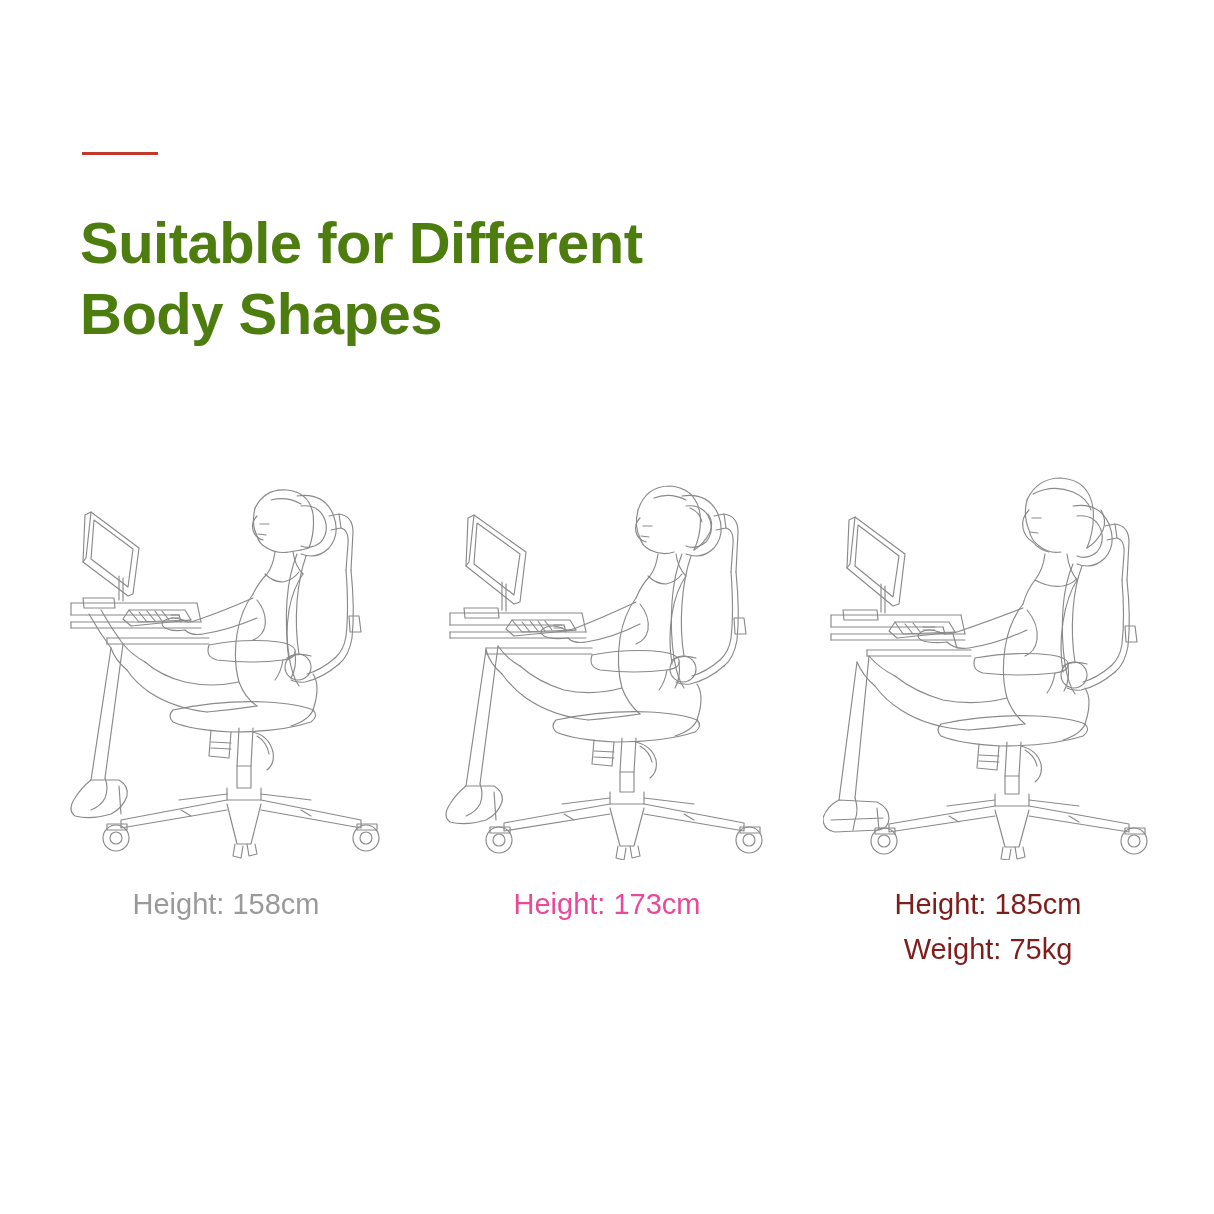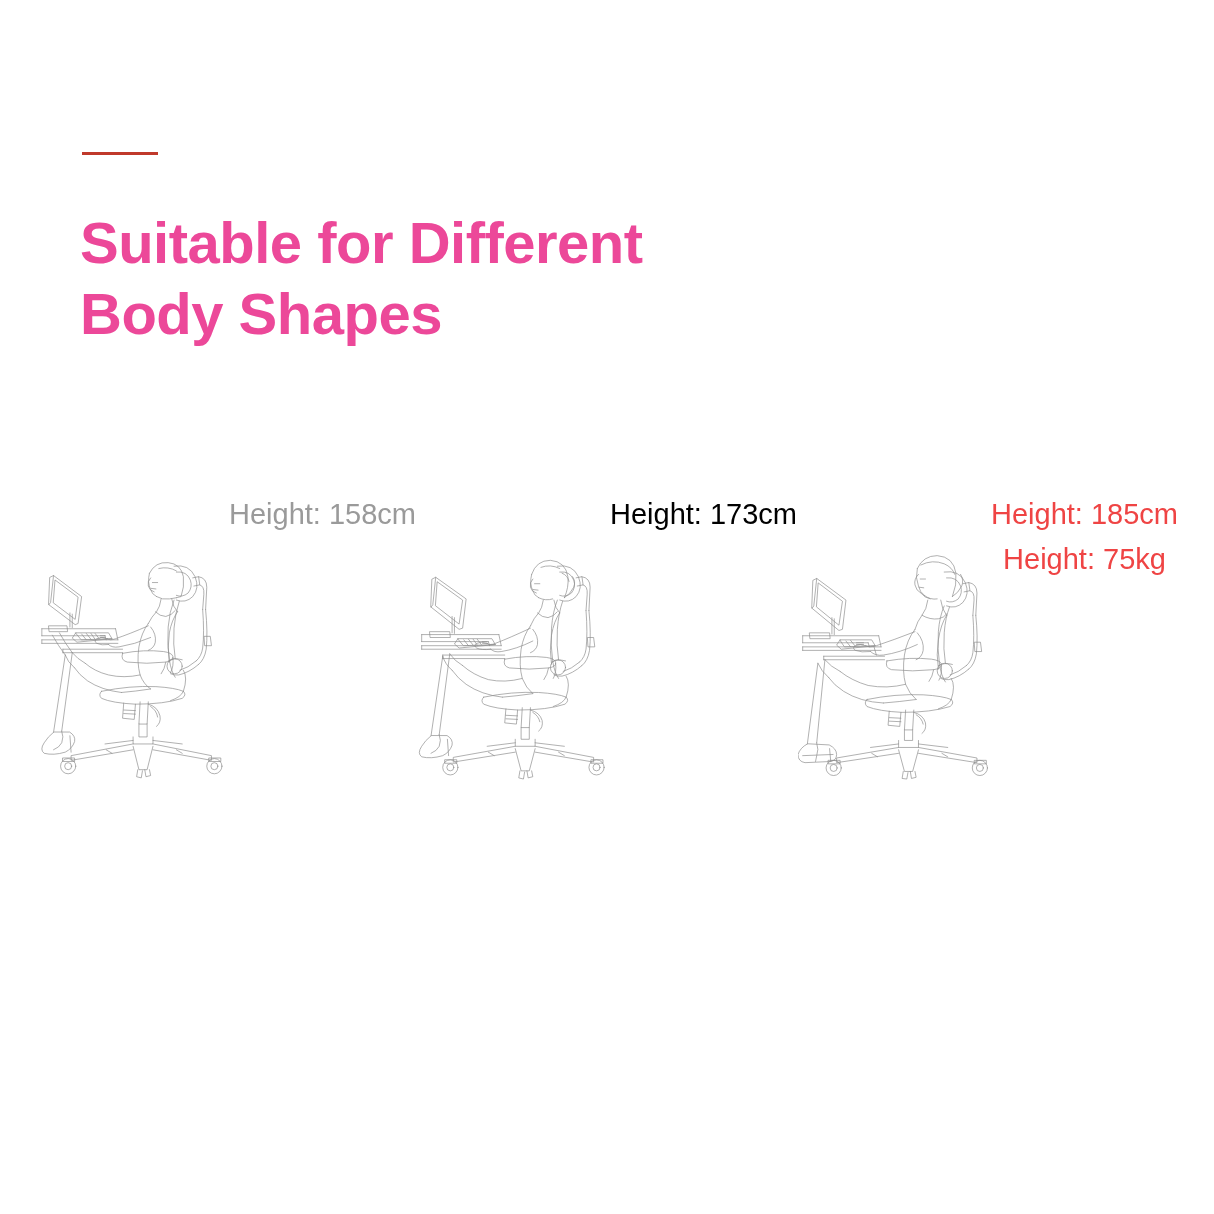--- a/index.html
+++ b/index.html
@@ -35,22 +35,22 @@
     width:1214px; height:540px;
     display:flex;
     flex-direction:row;
     align-items:flex-start;
     justify-content:space-between;
     padding:0 36px;
   }
   .figure-col {
     width:380px;
     display:flex;
-    flex-direction:row;
-    align-items:flex-start;
+    flex-direction:column;
+    align-items:center;
   }
   .figure-art {
     width:330px; height:390px;
     display:block;
   }
   .figure-art svg { display:block; width:100%; height:100%; }
   .caption {
     margin-top:22px;
     text-align:center;
     color:#9a9a9a;
@@ -59,21 +59,21 @@
   }
   .caption .cap-line { display:block; white-space:nowrap; }
 </style>
 </head>
 <body>
 
 <div class="page">
 
   <div class="accent-rule" style="background: rgb(192, 57, 43);"></div>
 
-  <h1 class="page-title" style="color: #ec4899;">Suitable for Different
+  <h1 class="page-title" style="color: #4d7c0f;">Suitable for Different
 Body Shapes</h1>
 
   <div class="figure-row">
 
     <div class="figure-col">
       <div class="figure-art">
         <svg viewBox="0 0 330 390" fill="none" stroke="#8a8a8a" stroke-width="1.15" stroke-linecap="round" stroke-linejoin="round">
 
           <g>
             <path d="M24 45 L30 42 L78 78 L72 124 L67 126 L22 92 Z"></path>
@@ -363,21 +363,21 @@
 
             <path d="M44 180 L24 316"></path>
             <path d="M56 176 L38 314"></path>
 
             <path d="M24 316 Q14 324 8 334 Q0 346 8 352 Q24 356 44 350 Q56 344 60 332 Q62 322 52 316 Z"></path>
             <path d="M38 314 Q42 324 38 334 Q34 342 24 346"></path>
             <path d="M52 322 L54 350"></path>
           </g>
         </svg>
       </div>
-      <div class="caption" style="color: #000000;">
+      <div class="caption" style="color: #ec4899;">
         <span class="cap-line">Height: 173cm</span>
       </div>
     </div>
 
     <div class="figure-col">
       <div class="figure-art">
         <svg viewBox="0 0 330 390" fill="none" stroke="#8a8a8a" stroke-width="1.15" stroke-linecap="round" stroke-linejoin="round">
 
           <g>
             <path d="M26 50 L32 47 L82 84 L76 134 L70 136 L24 98 Z"></path>
@@ -514,20 +514,20 @@
             <path d="M34 192 L16 330"></path>
             <path d="M46 186 L32 328"></path>
 
             <path d="M16 330 Q4 336 0 348 Q0 360 12 362 L56 360 Q66 358 66 348 Q66 338 54 332 Z"></path>
             <path d="M32 328 Q36 340 32 350 L30 360"></path>
             <path d="M54 338 L56 360"></path>
             <path d="M8 350 L60 348"></path>
           </g>
         </svg>
       </div>
-      <div class="caption" style="color: #ef4444;">
+      <div class="caption" style="color: #7f1d1d;">
         <span class="cap-line">Height: 185cm</span>
-        <span class="cap-line">Height: 75kg</span>
+        <span class="cap-line">Weight: 75kg</span>
       </div>
     </div>
 
   </div>
 </div>
 
 </body></html>

